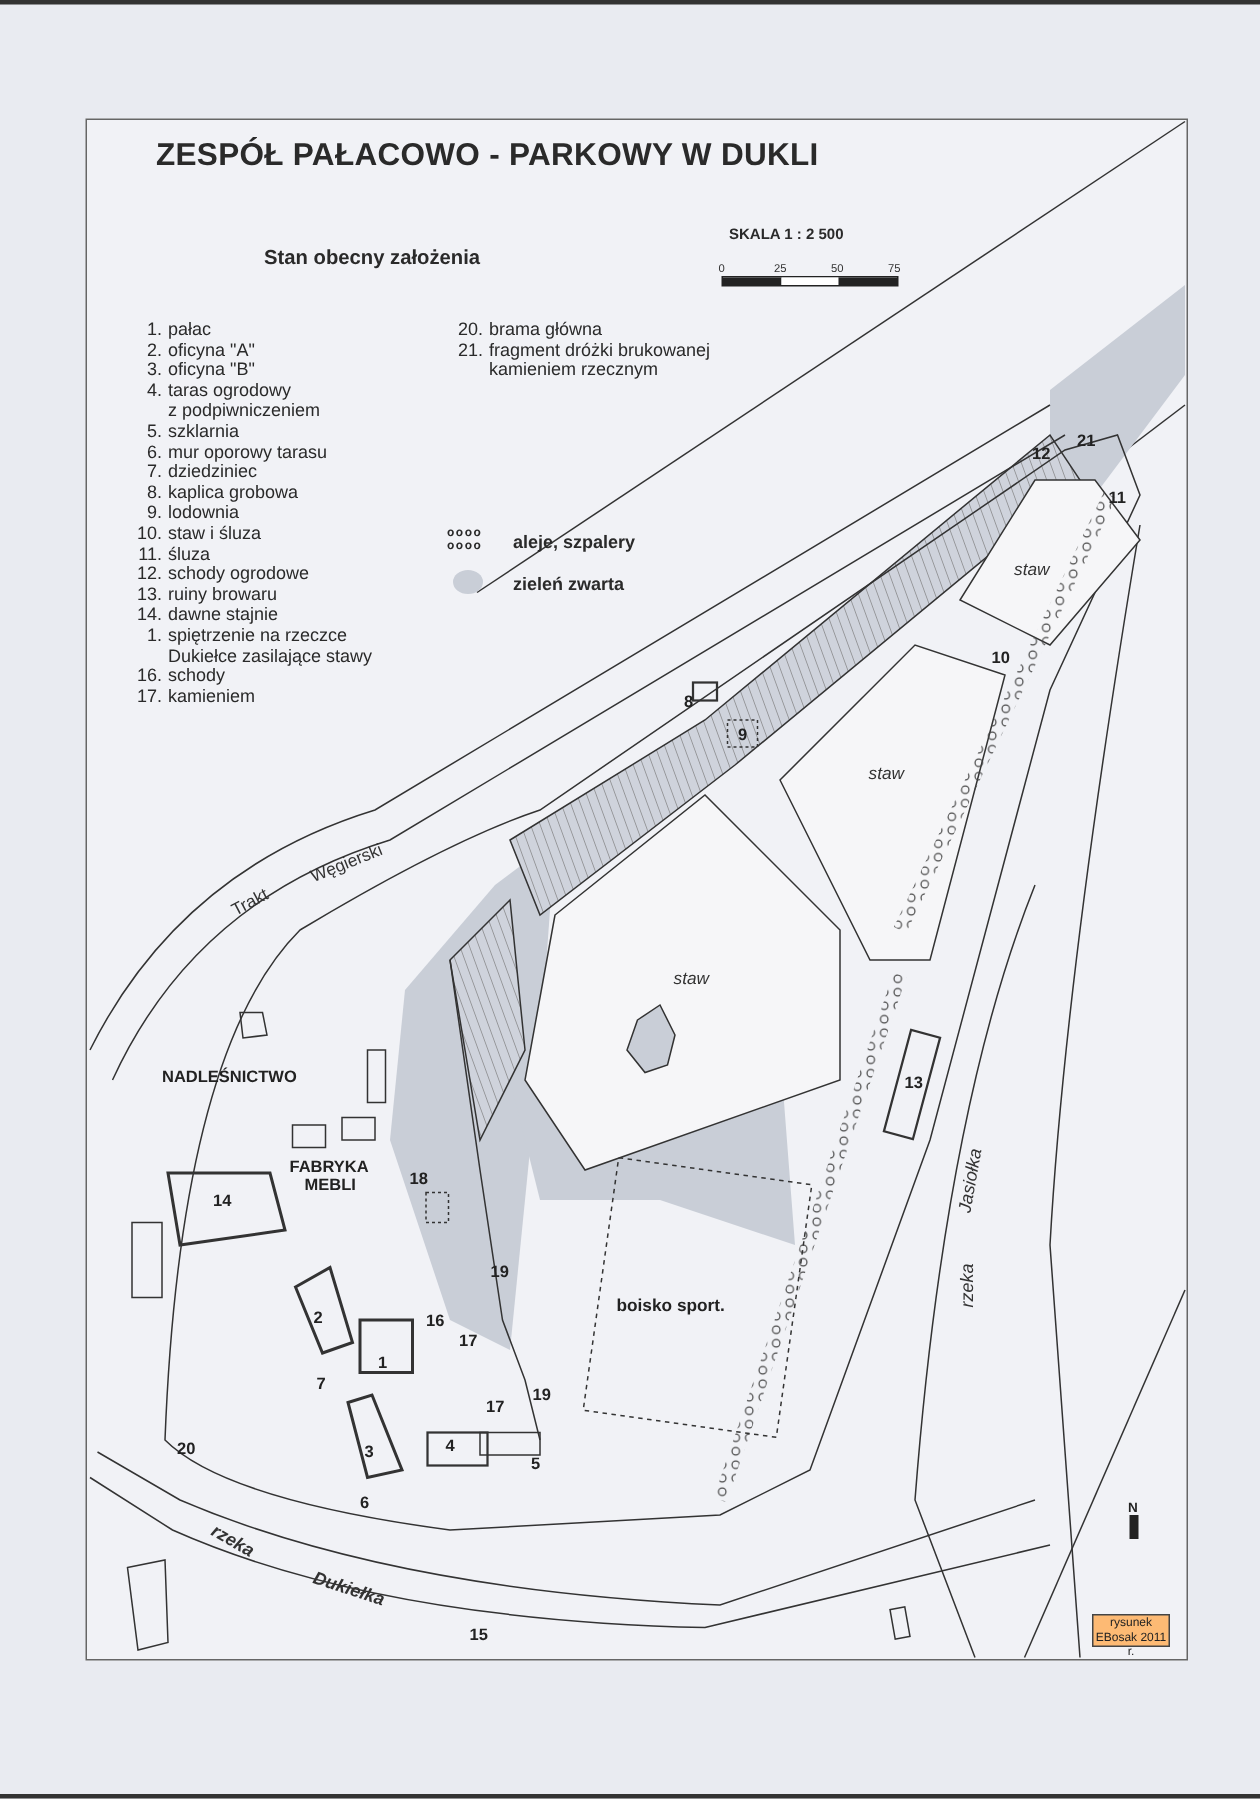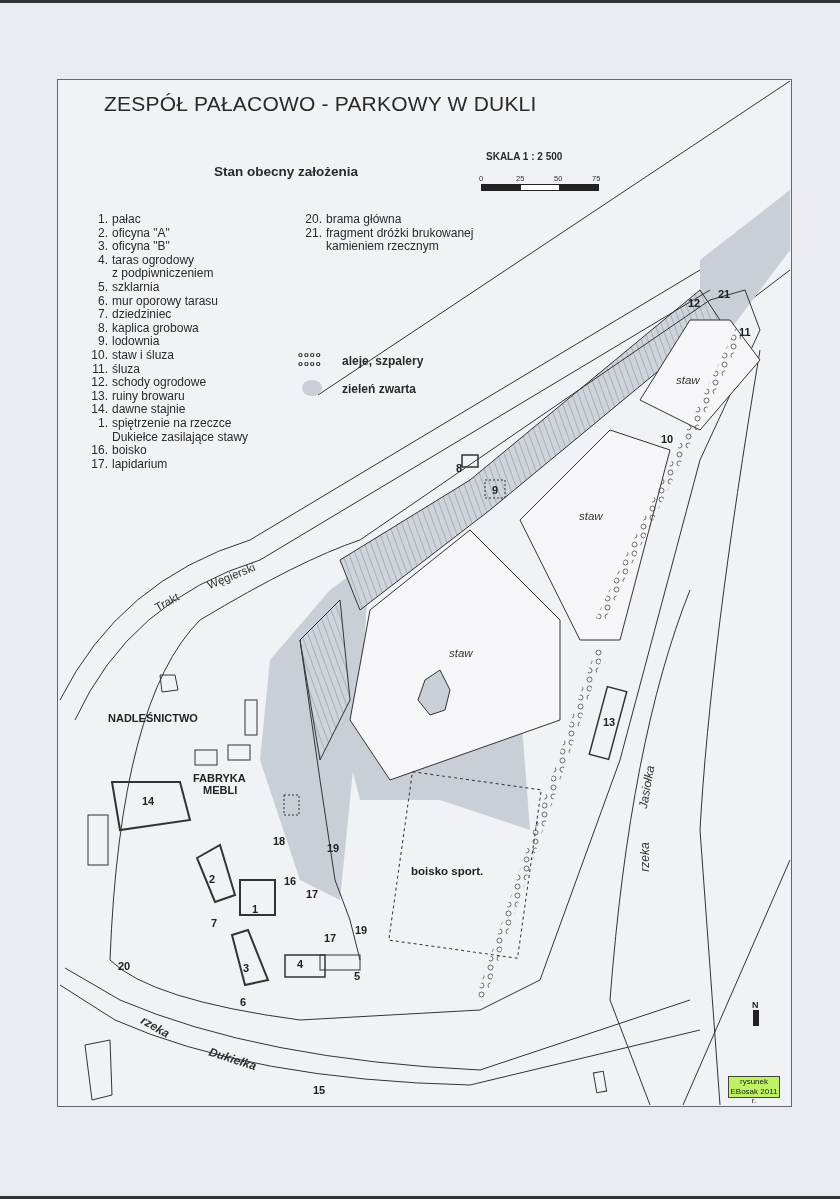--- a/index.html
+++ b/index.html
@@ -1,39 +1,39 @@
 <!DOCTYPE html>
 <html><head>
 <meta charset="utf-8">
 <style>
   html,body{margin:0;padding:0;}
   body{width:840px;height:1199px;background:#e9ebf1;position:relative;overflow:hidden;font-family:"Liberation Sans",sans-serif;color:#222;}
   .sheet{position:absolute;left:57px;top:79px;width:733px;height:1026px;border:1px solid #666;background:#f1f2f6;}
   .topbar{position:absolute;left:0;top:0;width:840px;height:3px;background:#333;}
   .botbar{position:absolute;left:0;top:1196px;width:840px;height:3px;background:#333;}
-  .title{position:absolute;left:104px;top:92px;font-size:21px;font-weight:normal;letter-spacing:0.2px;color:#2a2a2a;}
-  .subtitle{position:absolute;left:176px;top:164px;font-size:13.5px;font-weight:bold;color:#2a2a2a;margin-left:38px;}
+  .title{position:absolute;left:104px;top:92px;font-size:21px;font-weight:bold;letter-spacing:0.2px;color:#2a2a2a;}
+  .subtitle{position:absolute;left:176px;top:164px;font-size:13.5px;font-weight:bold;color:#2a2a2a;}
   .scale-title{position:absolute;left:486px;top:151px;font-size:10px;font-weight:bold;color:#2a2a2a;}
   .scale-ticks{position:absolute;left:479px;top:174px;width:124px;font-size:7.5px;color:#333;}
   .scale-ticks span{position:absolute;top:0;}
   .scale-bar{position:absolute;left:481px;top:184px;width:116px;height:5px;border:1px solid #222;display:flex;}
   .scale-bar div{flex:1;}
   .legend-list{position:absolute;left:84px;top:213px;font-size:12px;line-height:13.6px;color:#2a2a2a;}
   .legend-list2{position:absolute;left:298px;top:213px;font-size:12px;line-height:13.6px;color:#2a2a2a;}
   .li{display:flex;}
   .li .n{width:24px;text-align:right;margin-right:4px;flex:none;}
   .li .t{white-space:pre-line;}
   .sym-row{position:absolute;left:298px;font-size:12px;color:#2a2a2a;display:flex;align-items:flex-end;font-weight:bold;}
   .dots{font-size:8px;line-height:9px;letter-spacing:1px;width:44px;}
   .green-sw{width:20px;height:16px;border-radius:50%;background:#c9ced7;margin:0 12px 0 4px;}
   .map{position:absolute;left:0;top:0;}
   .lbl{position:absolute;font-size:11px;font-weight:bold;color:#222;}
   .it{position:absolute;font-size:11.5px;font-style:italic;color:#333;}
   .river{position:absolute;font-size:12px;font-style:italic;font-weight:bold;color:#333;}
-  .credit{position:absolute;left:728px;top:1076px;width:50px;height:20px;border:1px solid #444;font-size:8px;line-height:9.5px;text-align:center;background:#bef264;}
+  .credit{position:absolute;left:728px;top:1076px;width:50px;height:20px;border:1px solid #444;font-size:8px;line-height:9.5px;text-align:center;background:#fdba74;}
   .north{position:absolute;left:752px;top:1000px;font-size:9px;font-weight:bold;}
   .north-bar{position:absolute;left:753px;top:1010px;width:6px;height:16px;background:#222;}
 </style>
 </head>
 <body>
 
 <div class="topbar"></div>
 <div class="sheet"></div>
 
 <svg class="map" width="840" height="1199" viewBox="0 0 840 1199">
@@ -176,25 +176,25 @@
       <span class="n">14.</span>
       <span class="t">dawne stajnie</span>
     </div>
   <div class="li">
       <span class="n">1.</span>
       <span class="t">spiętrzenie na rzeczce
 Dukiełce zasilające stawy</span>
     </div>
   <div class="li">
       <span class="n">16.</span>
-      <span class="t">boisko</span>
+      <span class="t">schody</span>
     </div>
   <div class="li">
       <span class="n">17.</span>
-      <span class="t">lapidarium</span>
+      <span class="t">kamieniem</span>
     </div>
 </div>
 
 <div class="legend-list2">
   <div class="li">
       <span class="n">20.</span>
       <span class="t">brama główna</span>
     </div>
   <div class="li">
       <span class="n">21.</span>
@@ -238,21 +238,21 @@
 <div class="lbl" style="left:492px;top:484px">9</div>
 <div class="lbl" style="left:661px;top:433px">10</div>
 <div class="lbl" style="left:739px;top:326px">11</div>
 <div class="lbl" style="left:688px;top:297px">12</div>
 <div class="lbl" style="left:603px;top:716px">13</div>
 <div class="lbl" style="left:142px;top:795px">14</div>
 <div class="lbl" style="left:313px;top:1084px">15</div>
 <div class="lbl" style="left:284px;top:875px">16</div>
 <div class="lbl" style="left:306px;top:888px">17</div>
 <div class="lbl" style="left:324px;top:932px">17</div>
-<div class="lbl" style="left:273px;top:835px">18</div>
+<div class="lbl" style="left:273px;top:780px">18</div>
 <div class="lbl" style="left:327px;top:842px">19</div>
 <div class="lbl" style="left:355px;top:924px">19</div>
 <div class="lbl" style="left:118px;top:960px">20</div>
 <div class="lbl" style="left:718px;top:288px">21</div>
 
 <div class="north">N</div>
 <div class="north-bar"></div>
 
 <div class="credit">
   <div>rysunek</div>

